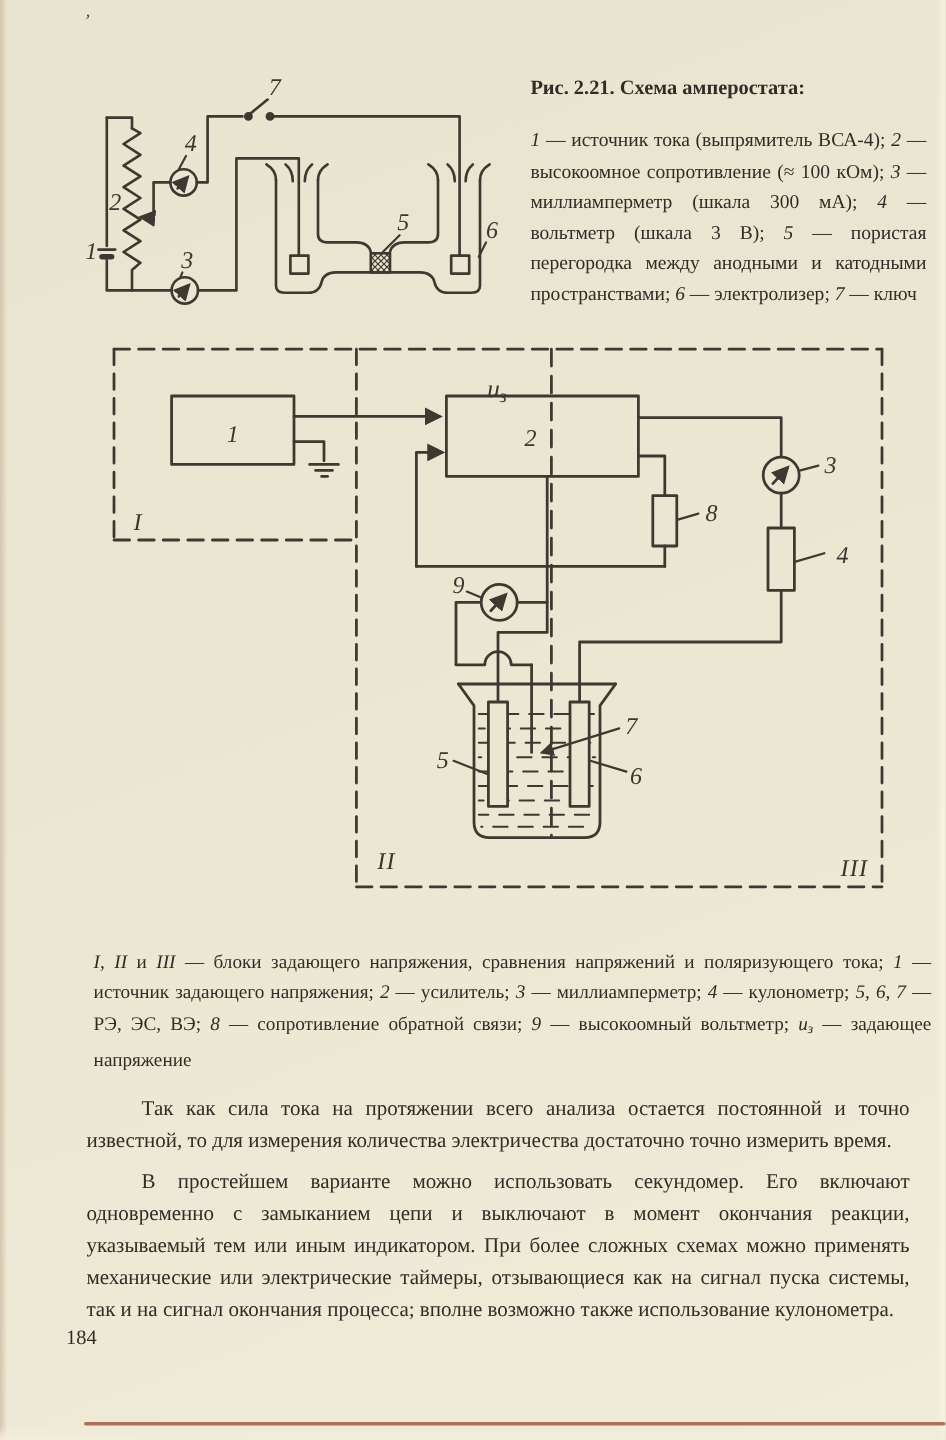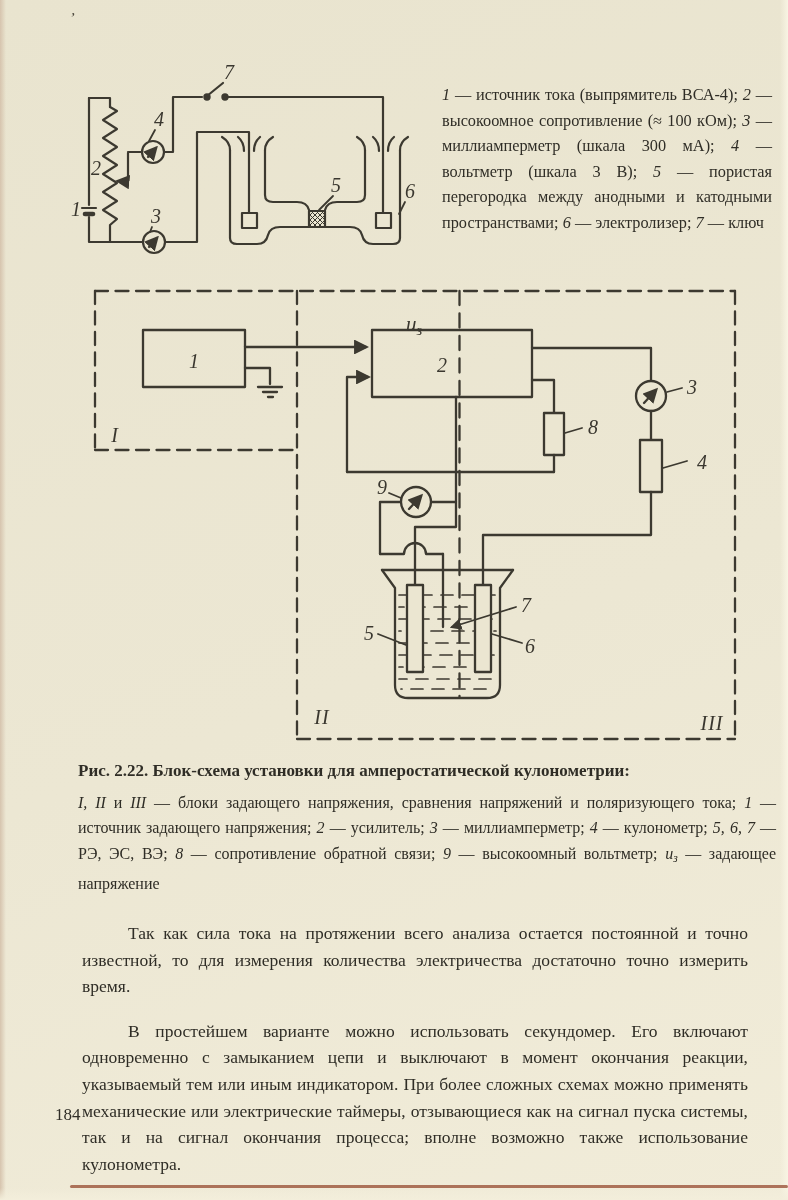--- a/index.html
+++ b/index.html
@@ -8,21 +8,21 @@
     position:relative;width:788px;height:1200px;
     background:linear-gradient(160deg,#e9e4cf 0%,#ece7d3 55%,#f1ecd9 100%);
     font-family:"Liberation Serif","DejaVu Serif",serif;
     color:#2f2d26;
   }
   .abs{position:absolute;}
   .caption-title{font-weight:bold;font-size:17px;line-height:22px;}
   .legend{font-size:16.3px;line-height:25.5px;text-align:justify;}
   .legend i{font-style:italic;}
   .bodytext{font-size:17.5px;line-height:26.6px;text-align:justify;}
-  .bodytext p{margin:18px;text-indent:46px;}
+  .bodytext p{margin:8px;text-indent:46px;}
   .pagenum{font-size:17px;}
   sub{font-size:0.72em;vertical-align:-0.25em;}
   svg{overflow:visible;}
   svg text{font-family:"Liberation Serif","DejaVu Serif",serif;font-style:italic;fill:#3a372f;font-size:20px;}
   svg text.rom{font-size:20px;letter-spacing:1px;}
   .u3label{font-style:italic;font-size:21px;color:#3a372f;text-align:right;}
   .ink-mark{font-size:15px;color:#4a463c;transform:rotate(8deg);}
   .edge-left{left:0;top:0;width:6px;height:1200px;background:linear-gradient(90deg,#d6c4ae,rgba(214,196,174,0));}
   .edge-right{right:0;top:0;width:8px;height:1200px;background:linear-gradient(270deg,#f8f4e3,rgba(248,244,227,0));}
   .edge-bottom-line{left:70px;top:1185px;width:718px;height:3px;background:#96492f;opacity:.75;border-radius:2px;}
@@ -101,20 +101,21 @@
       <text x="36" y="120">2</text>
       <text x="96" y="168">3</text>
       <text x="99" y="71">4</text>
       <text x="276" y="137">5</text>
       <text x="350" y="143">6</text>
       <text x="169" y="24">7</text>
     </g>
   </svg>
 
   <div class="abs" style="left:442px;top:62px;width:330px;">
+    <div class="caption-title">Рис. 2.21. Схема амперостата:</div>
     <div class="legend" style="margin-top:20px;"><i>1</i> — источник тока (выпрямитель ВСА-4); <i>2</i> — высокоомное сопротивление (≈ 100 кОм); <i>3</i> — миллиамперметр (шкала 300 мА); <i>4</i> — вольтметр (шкала 3 В); <i>5</i> — пористая перегородка между анодными и катодными пространствами; <i>6</i> — электролизер; <i>7</i> — ключ</div>
   </div>
 
   <svg class="abs" style="left:85px;top:282px;" width="665" height="470" viewBox="0 0 665 470">
     <g stroke="#3c3930" fill="none" stroke-width="2.3" stroke-linecap="round" stroke-linejoin="round">
       <rect x="58" y="48" width="102" height="57"></rect>
       <g>
         <path d="M160,86 L185,86 L185,102"></path>
         <line x1="173" y1="105" x2="197" y2="105"></line>
         <line x1="178" y1="110" x2="192" y2="110"></line>
@@ -191,21 +192,20 @@
       <text x="445" y="371">6</text>
       <text x="441" y="330">7</text>
       <text class="rom" x="30" y="160">I</text>
       <text class="rom" x="237" y="442">II</text>
       <text class="rom" x="627" y="448">III</text>
     </g>
   </svg>
 
   <div class="abs u3label" style="left:406px;top:312px;"><i>u<sub>з</sub></i></div>
 
-  <div class="abs caption-title" style="left:78px;top:760px;width:700px;">Рис. 2.22. Блок-схема установки для амперостатической кулонометрии:</div>
   <div class="abs legend" style="left:78px;top:790px;width:698px;font-size:16px;line-height:25.3px;"><i>I, II</i> и <i>III</i> — блоки задающего напряжения, сравнения напряжений и поляризующего тока; <i>1</i> — источник задающего напряжения; <i>2</i> — усилитель; <i>3</i> — миллиамперметр; <i>4</i> — кулонометр; <i>5, 6, 7</i> — РЭ, ЭС, ВЭ; <i>8</i> — сопротивление обратной связи; <i>9</i> — высокоомный вольтметр; <i>u<sub>з</sub></i> — задающее напряжение</div>
 
   <div class="abs bodytext" style="left:64px;top:902px;width:702px;">
     <p>Так как сила тока на протяжении всего анализа остается постоянной и точно известной, то для измерения количества электричества достаточно точно измерить время.</p>
     <p>В простейшем варианте можно использовать секундомер. Его включают одновременно с замыканием цепи и выключают в момент окончания реакции, указываемый тем или иным индикатором. При более сложных схемах можно применять механические или электрические таймеры, отзывающиеся как на сигнал пуска системы, так и на сигнал окончания процесса; вполне возможно также использование кулонометра.</p>
   </div>
 
   <div class="abs pagenum" style="left:55px;top:1105px;">184</div>
 
   <div class="abs edge-left"></div>

